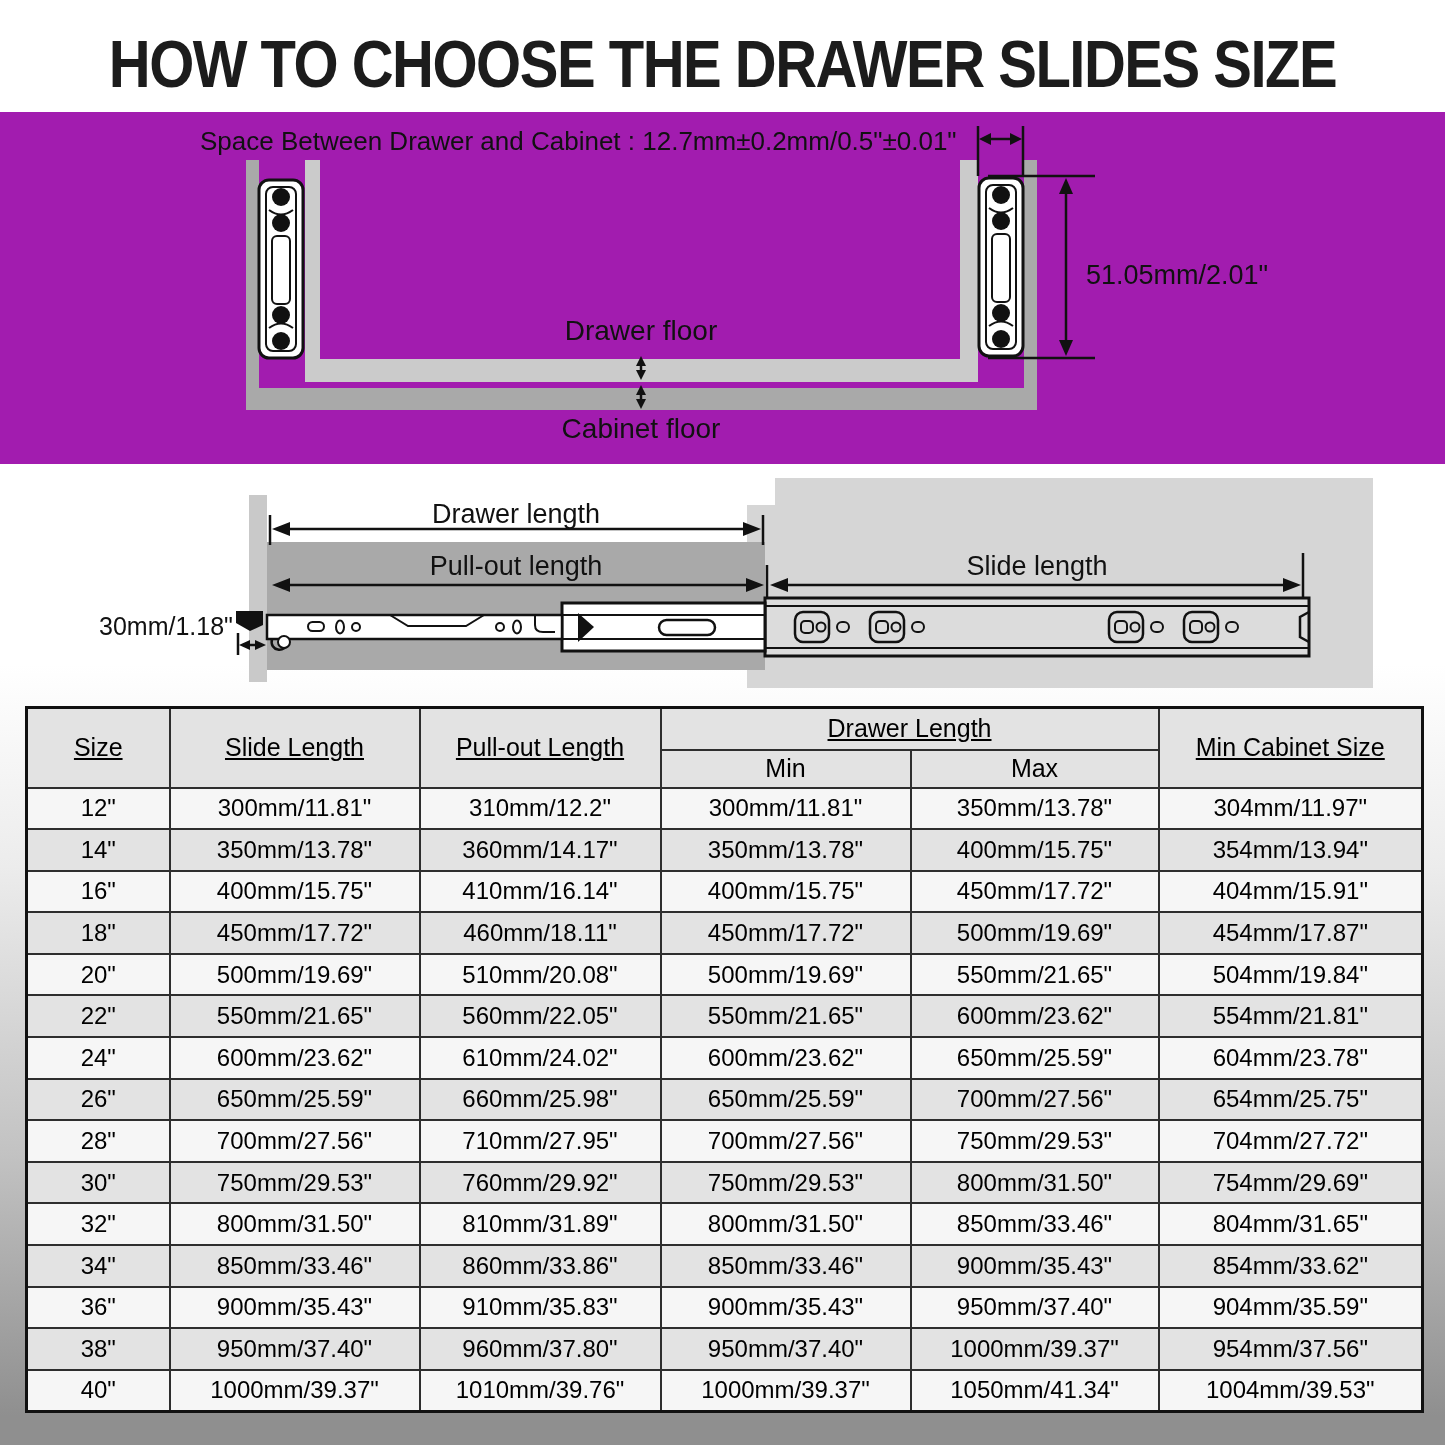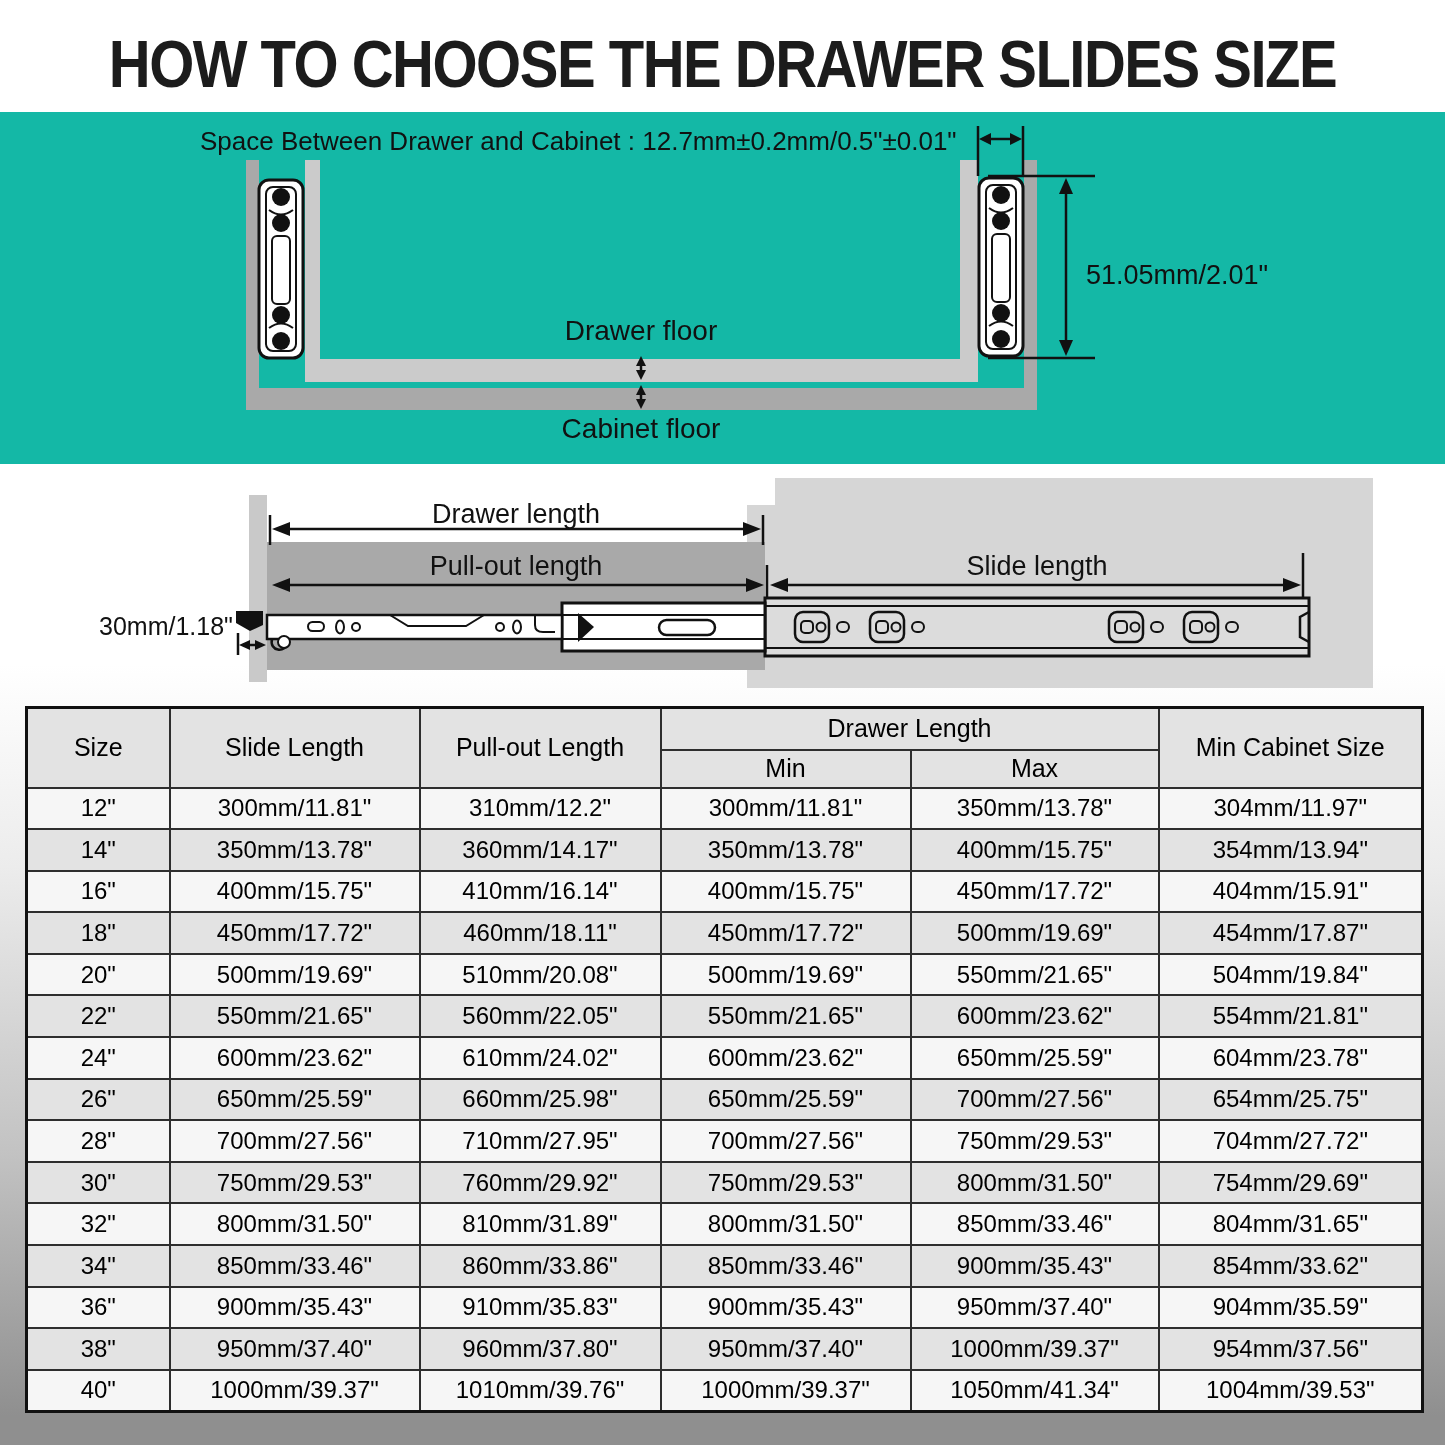--- a/index.html
+++ b/index.html
@@ -7,31 +7,31 @@
     width:1445px;height:1445px;overflow:hidden;
     font-family:"Liberation Sans","DejaVu Sans",sans-serif;
     background:linear-gradient(180deg,#ffffff 0%,#ffffff 46%,#ececec 60%,#c2c2c2 80%,#8f8f8f 98%);
   }
   .page{position:relative;width:1445px;height:1445px;}
   .title{
     position:absolute;left:0;top:20px;width:1445px;height:78px;line-height:78px;
     text-align:center;font-weight:bold;font-size:58px;letter-spacing:-1.5px;color:#1c1c1c;
     transform:scaleY(1.14);transform-origin:top;white-space:nowrap;
   }
-  .diag1-band{position:absolute;left:0;top:112px;width:1445px;height:352px;background:#14b8a6;}
+  .diag1-band{position:absolute;left:0;top:112px;width:1445px;height:352px;background:#a21caf;}
   .diag2{position:absolute;left:0;top:475px;width:1445px;height:215px;}
   svg text{fill:#111;}
   table{
     position:absolute;left:25px;top:706px;width:1396px;height:704px;
     border-collapse:collapse;table-layout:fixed;border:3px solid #111;
     font-size:24px;color:#000;
   }
   th,td{border:2px solid #2e2e2e;text-align:center;vertical-align:middle;padding:0;font-weight:normal;}
   thead th{background:#e3e3e3;font-size:25px;}
-  thead tr.h1{height:42px;}
+  thead tr.h1{height:42px;text-decoration:underline;}
   thead tr.h2{height:38px;}
   tbody tr{height:41.6px;}
   tbody tr.base td{background:#f6f6f6;}
   tbody tr.alt td{background:#e3e3e3;}
   .footer-band{position:absolute;left:0;top:1422px;width:1445px;height:23px;background:#8f8f8f;}
 </style>
 </head>
 <body>
 
 <div class="page">

